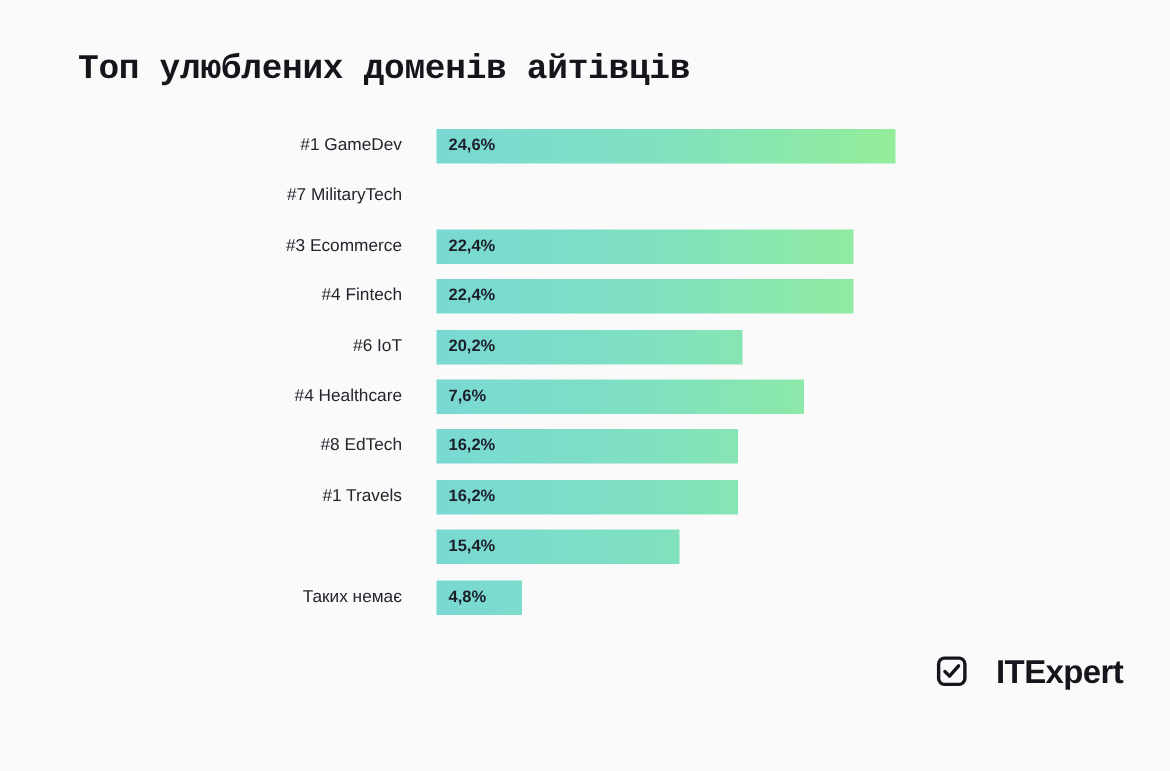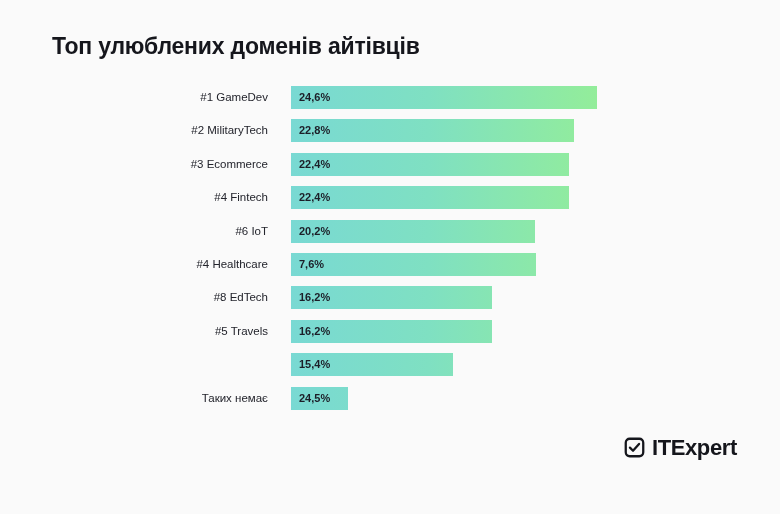--- a/index.html
+++ b/index.html
@@ -26,20 +26,21 @@
   
   #chart-title {
     position: absolute;
     left: 52px;
     top: 33px;
     font-size: 23px;
     font-weight: bold;
     color: #15161c;
     letter-spacing: -0.2px;
     white-space: nowrap;
+    font-family: Liberation Mono, monospace;
   }
 
   
   #plot-area {
     position: absolute;
     left: 0;
     top: 86px;
     width: 780px;
   }
 
@@ -91,21 +92,21 @@
     white-space: nowrap;
   }
 
   
   #logo {
     position: absolute;
     left: 624px;
     top: 437px;
     display: flex;
     align-items: center;
-    gap: 7px;
+    gap: 19px;
   }
   #logo-mark {
     width: 21px;
     height: 21px;
     display: block;
   }
   #logo-text {
     font-size: 22px;
     font-weight: bold;
     color: #15161c;
@@ -125,26 +126,21 @@
     <div class="bar-row">
       <div class="row-label">#1 GameDev</div>
       <div class="bar-track">
         <div class="bar" style="width:306px">
           <span class="bar-value">24,6%</span>
         </div>
       </div>
     </div>
 
     <div class="bar-row">
-      <div class="row-label">#2 MilitaryTech</div>
-      <div class="bar-track">
-        <div class="bar" style="width:283px">
-          <span class="bar-value">22,8%</span>
-        </div>
-      </div>
+      <div class="row-label">#7 MilitaryTech</div>
     </div>
 
     <div class="bar-row">
       <div class="row-label">#3 Ecommerce</div>
       <div class="bar-track">
         <div class="bar" style="width:278px">
           <span class="bar-value">22,4%</span>
         </div>
       </div>
     </div>
@@ -155,21 +151,21 @@
         <div class="bar" style="width:278px">
           <span class="bar-value">22,4%</span>
         </div>
       </div>
     </div>
 
 
     <div class="bar-row">
       <div class="row-label">#6 IoT</div>
       <div class="bar-track">
-        <div class="bar" style="width:244px">
+        <div class="bar" style="width:204px">
           <span class="bar-value">20,2%</span>
         </div>
       </div>
     </div>
 
     <div class="bar-row">
       <div class="row-label">#4 Healthcare</div>
       <div class="bar-track">
         <div class="bar" style="width:245px">
           <span class="bar-value">7,6%</span>
@@ -180,41 +176,41 @@
     <div class="bar-row">
       <div class="row-label">#8 EdTech</div>
       <div class="bar-track">
         <div class="bar" style="width:201px">
           <span class="bar-value">16,2%</span>
         </div>
       </div>
     </div>
 
     <div class="bar-row">
-      <div class="row-label">#5 Travels</div>
+      <div class="row-label">#1 Travels</div>
       <div class="bar-track">
         <div class="bar" style="width:201px">
           <span class="bar-value">16,2%</span>
         </div>
       </div>
     </div>
 
     <div class="bar-row">
       <div class="bar-track">
         <div class="bar" style="width:162px">
           <span class="bar-value">15,4%</span>
         </div>
       </div>
     </div>
 
     <div class="bar-row">
       <div class="row-label">Таких немає</div>
       <div class="bar-track">
         <div class="bar" style="width:57px">
-          <span class="bar-value">24,5%</span>
+          <span class="bar-value">4,8%</span>
         </div>
       </div>
     </div>
 
   </div>
 
   <div id="logo">
     <svg id="logo-mark" viewBox="0 0 24 24">
       <rect x="2" y="2" width="20" height="20" rx="4.5" ry="4.5" fill="none" stroke="#15161c" stroke-width="2.6"></rect>
       <path d="M6.8 12.2 L10.3 15.7 L17.2 7.9" fill="none" stroke="#15161c" stroke-width="2.6" stroke-linecap="round" stroke-linejoin="round"></path>

